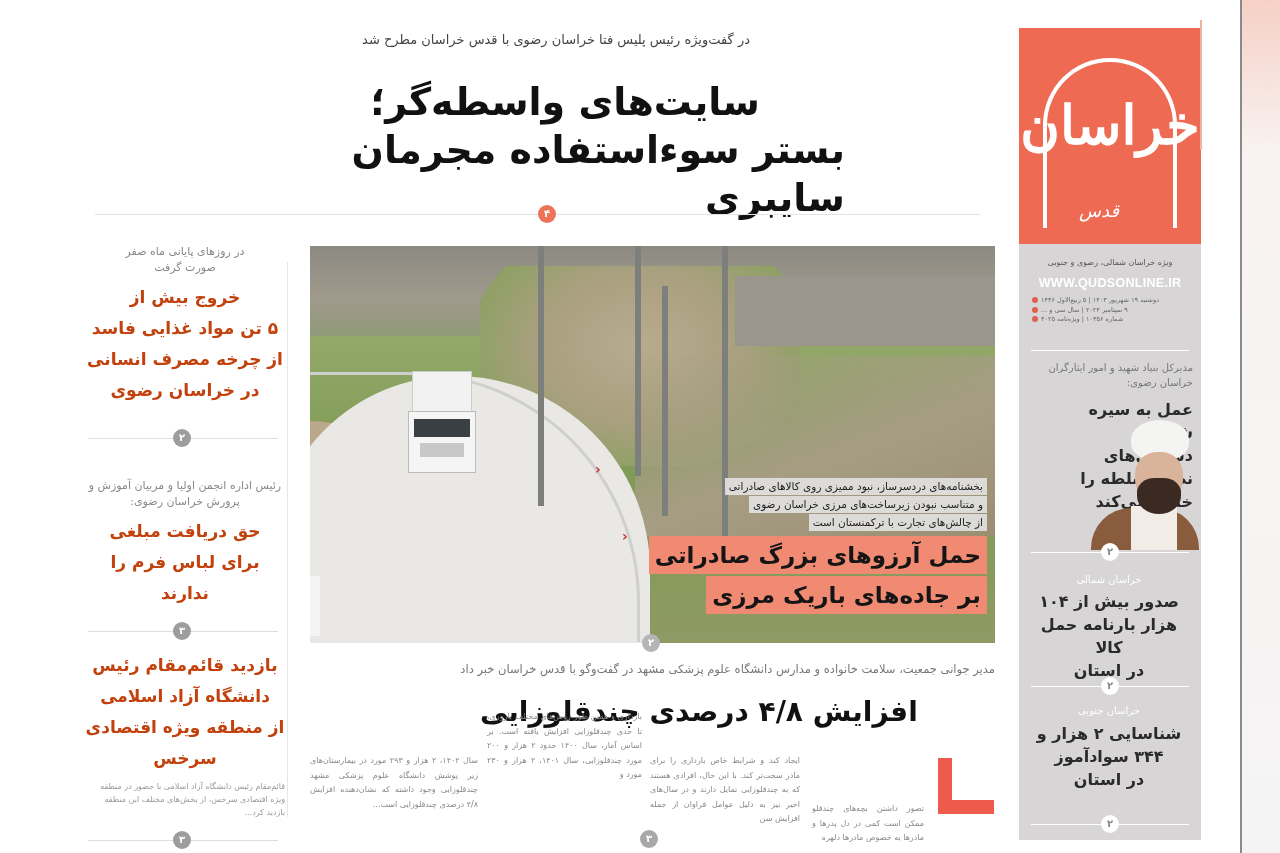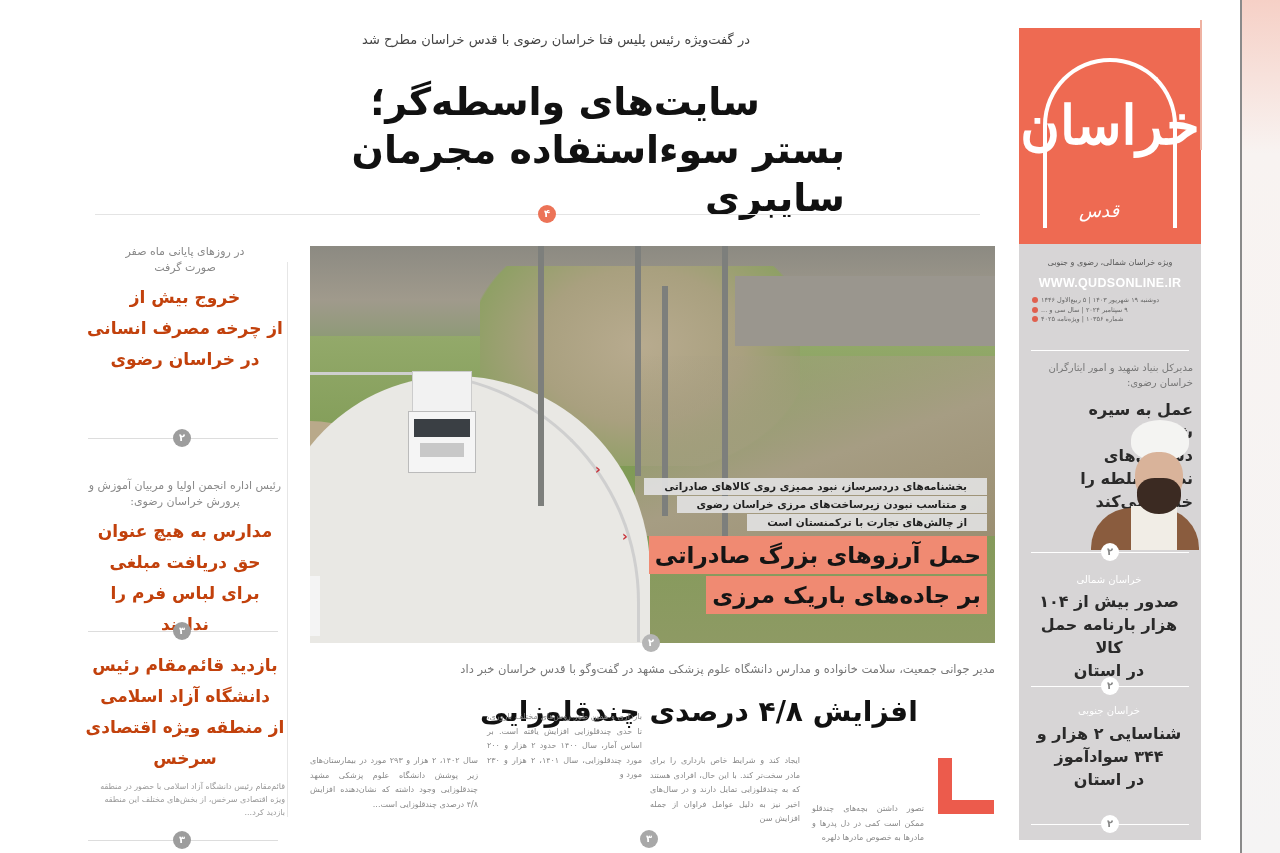--- a/index.html
+++ b/index.html
@@ -57,21 +57,21 @@
   .ph-road { position: absolute; left: -40px; top: 130px; width: 380px; height: 330px; background: #e9e8e4; border-radius: 190px 200px 0 0; }
   .ph-road-edge { position: absolute; left: 0; top: 175px; width: 110px; height: 230px; background: #b9a98a; border-radius: 0 120px 0 0; }
   .ph-rail { position: absolute; left: 0; top: 126px; width: 330px; height: 270px; border-top: 3px solid #cfcfcf; border-right: 3px solid #cfcfcf; border-radius: 0 230px 0 0; }
   .ph-truck { position: absolute; left: 96px; top: 125px; width: 74px; height: 106px; }
   .ph-truck .box { position: absolute; left: 6px; top: 0; width: 60px; height: 50px; background: #f2f2f2; border: 1px solid #ccc; }
   .ph-truck .cab { position: absolute; left: 2px; top: 40px; width: 68px; height: 62px; background: #f5f5f5; border: 1px solid #bbb; }
   .ph-truck .wind { position: absolute; left: 8px; top: 48px; width: 56px; height: 18px; background: #3a3f44; }
   .ph-truck .grille { position: absolute; left: 14px; top: 72px; width: 44px; height: 14px; background: #c8c8c8; }
   .ph-pole { position: absolute; width: 6px; background: #7d7f7c; }
   .ph-caption-box { position: absolute; right: 8px; top: 232px; width: 282px; }
-  .ph-cap-line { display: block; float: right; clear: right; background: rgba(225,225,225,0.92); color: #222; font-size: 10.5px; font-weight: bold; line-height: 17px; padding: 0 20px; margin-bottom: 1px; white-space: nowrap; }
+  .ph-cap-line { display: block; float: right; clear: right; background: rgba(225,225,225,0.92); color: #222; font-size: 10.5px; font-weight: normal; line-height: 17px; padding: 0 4px; margin-bottom: 1px; white-space: nowrap; }
   .ph-title { position: absolute; right: 8px; top: 290px; }
   .ph-title span { display: block; float: right; clear: right; background: #f08a72; color: #151515; font-weight: bold; font-size: 23px; line-height: 38px; padding: 0 6px; margin-bottom: 2px; white-space: nowrap; }
   .ph-arrow { position: absolute; color: #c8323a; font-weight: bold; font-size: 14px; }
   .ph-credit { position: absolute; left: 0; top: 330px; width: 10px; height: 60px; background: #f4f4f4; }
 
   
   .b-kicker { left: 300px; top: 662px; width: 695px; text-align: right; font-size: 11.5px; color: #777; }
   .b-head { left: 480px; top: 690px; width: 515px; text-align: left; font-weight: bold; font-size: 28px; line-height: 44px; color: #111; }
   .b-col { font-size: 8px; color: #888; line-height: 14.5px; text-align: justify; }
   .red-L { left: 938px; top: 758px; width: 56px; height: 56px; }
@@ -144,31 +144,31 @@
 </div>
 <div class="abs hr-top"></div>
 <div class="badge orange" style="left:538px; top:205px;">۴</div>
 
 <div class="abs vline"></div>
 
 <div class="abs leftcol" style="top:244px;">
   <div class="lc-kicker" style="padding:0 25px;">در روزهای پایانی ماه صفر صورت گرفت</div>
   <div class="lc-head" style="margin-top:6px;">
     <div>خروج بیش از</div>
+    <div>۵ تن مواد غذایی فاسد</div>
     <div>از چرخه مصرف انسانی</div>
     <div>در خراسان رضوی</div>
   </div>
 </div>
 <div class="lc-sep" style="top:438px;"></div>
 <div class="badge" style="left:173px; top:429px;">۲</div>
 
 <div class="abs leftcol" style="top:478px;">
   <div class="lc-kicker">رئیس اداره انجمن اولیا و مربیان آموزش و پرورش خراسان رضوی:</div>
   <div class="lc-head" style="margin-top:6px;">
-    <div>مدارس به هیچ عنوان</div>
     <div>حق دریافت مبلغی</div>
     <div>برای لباس فرم را ندارند</div>
   </div>
 </div>
 <div class="lc-sep" style="top:631px;"></div>
 <div class="badge" style="left:173px; top:622px;">۳</div>
 
 <div class="abs leftcol" style="top:650px;">
   <div class="lc-head">
     <div>بازدید قائم‌مقام رئیس</div>

